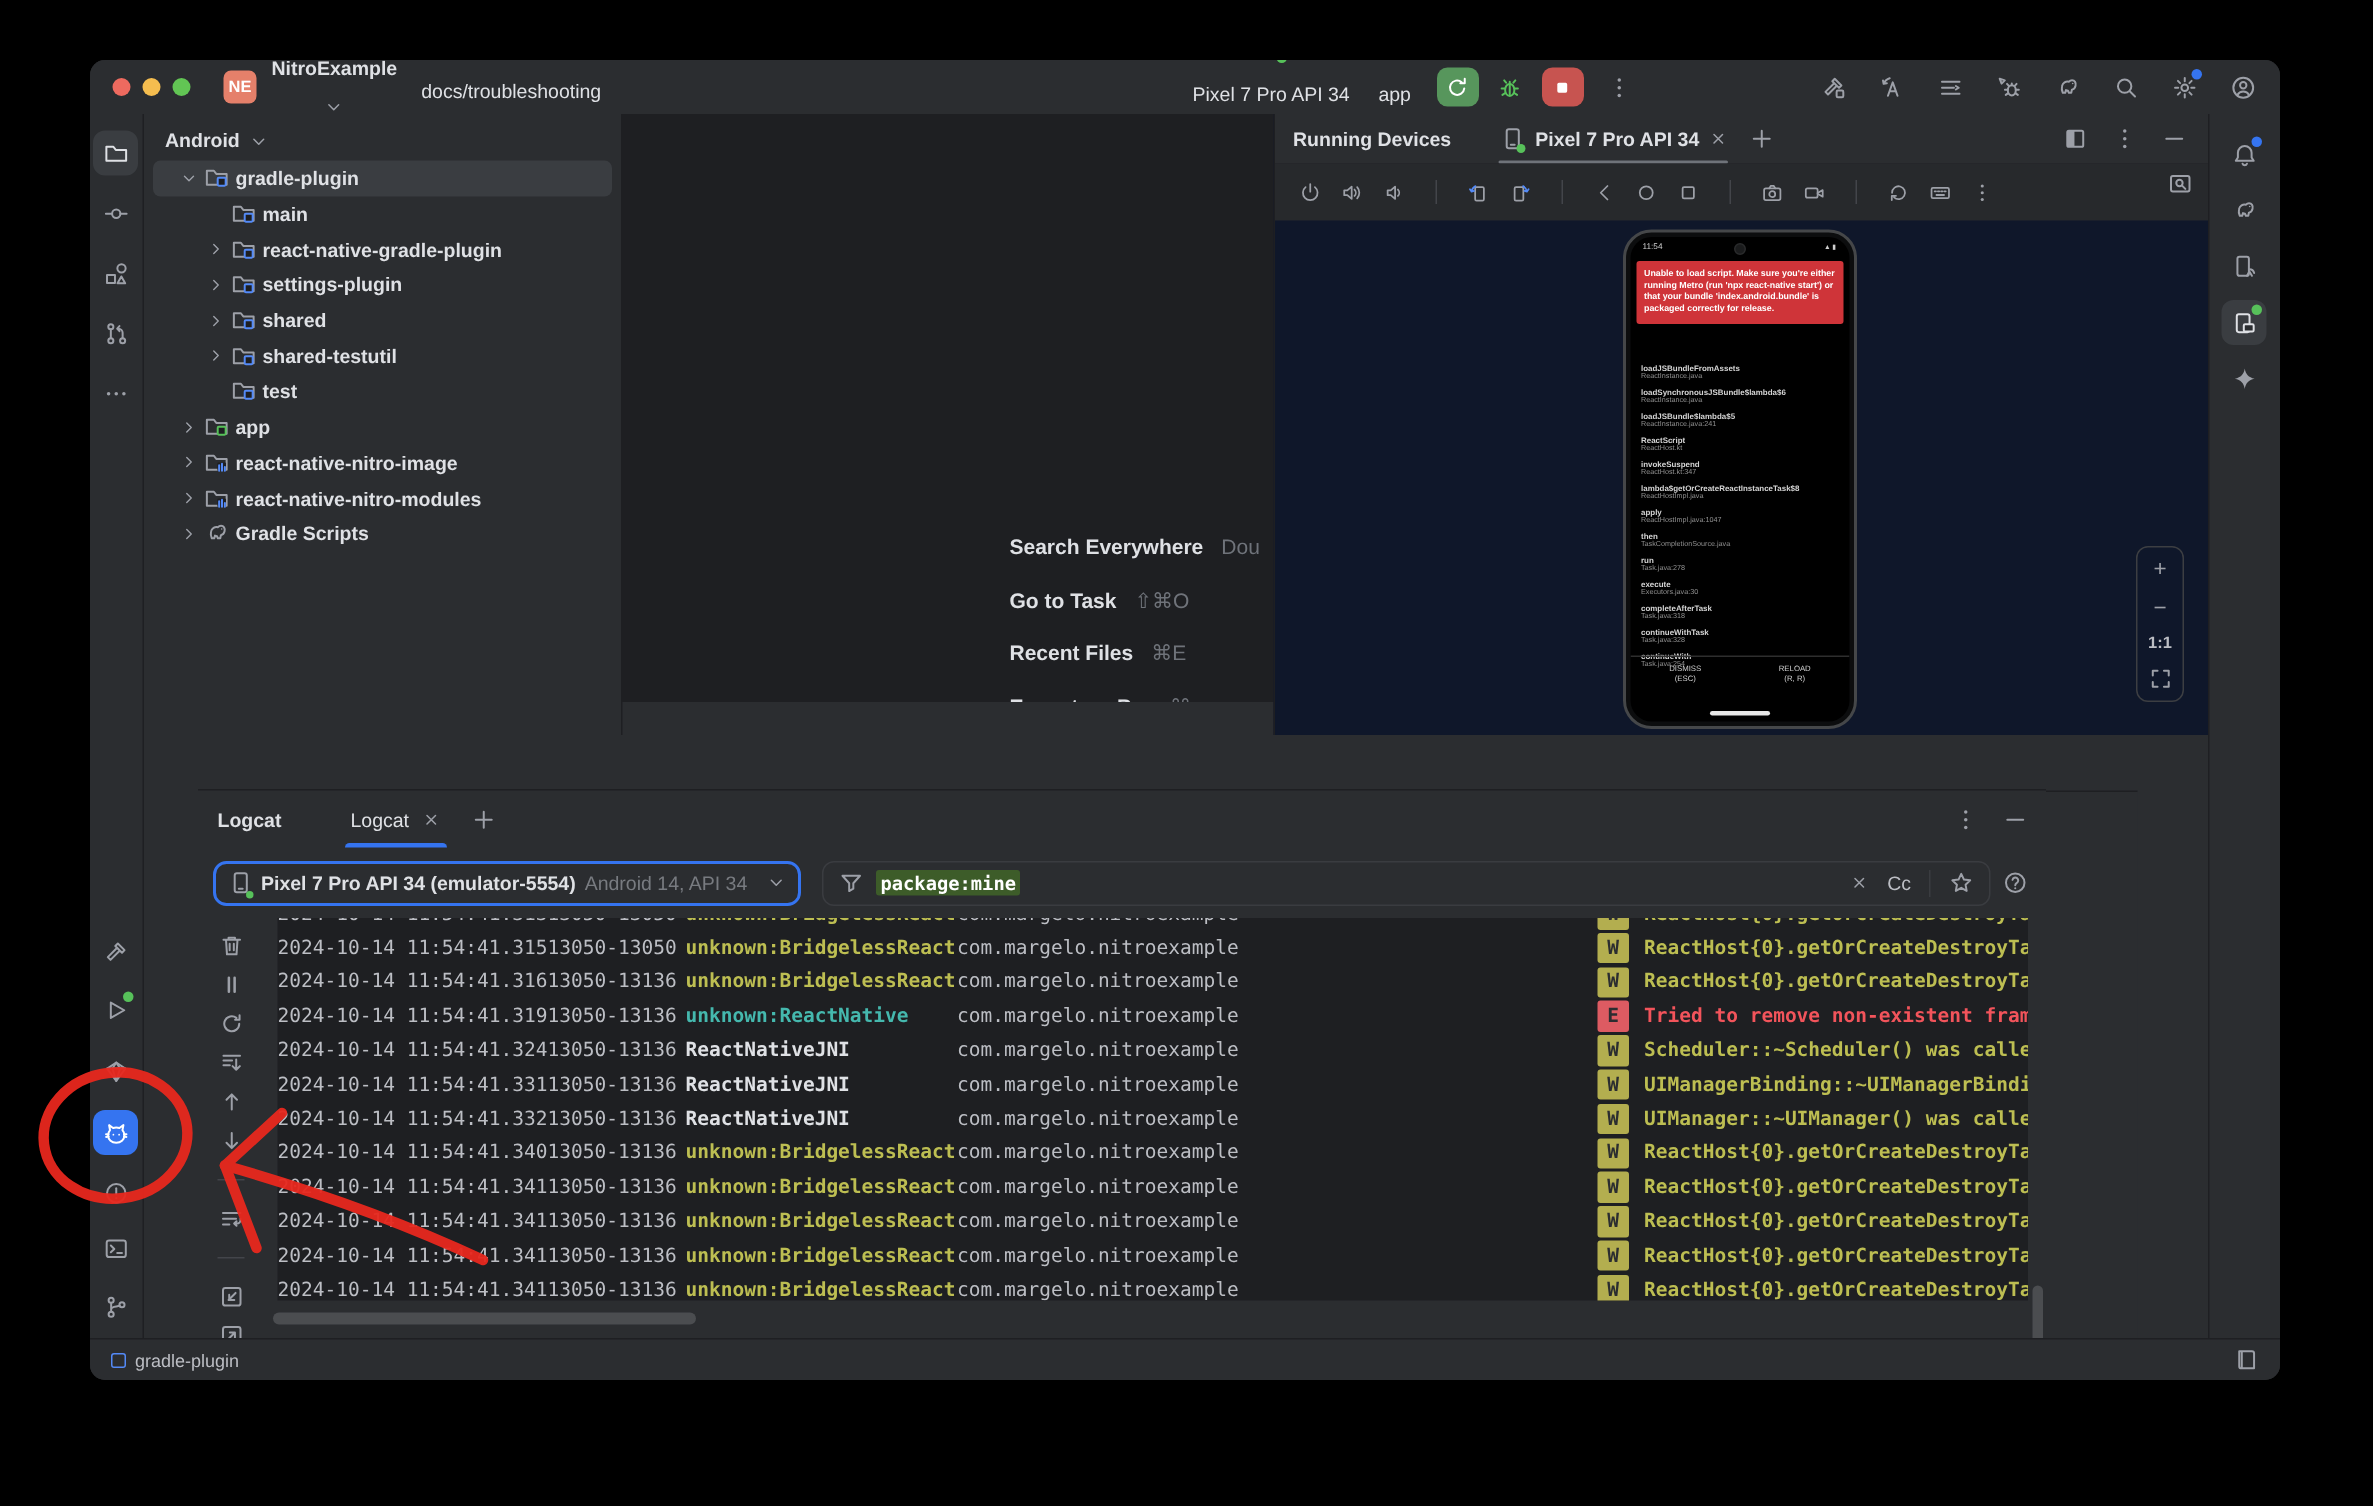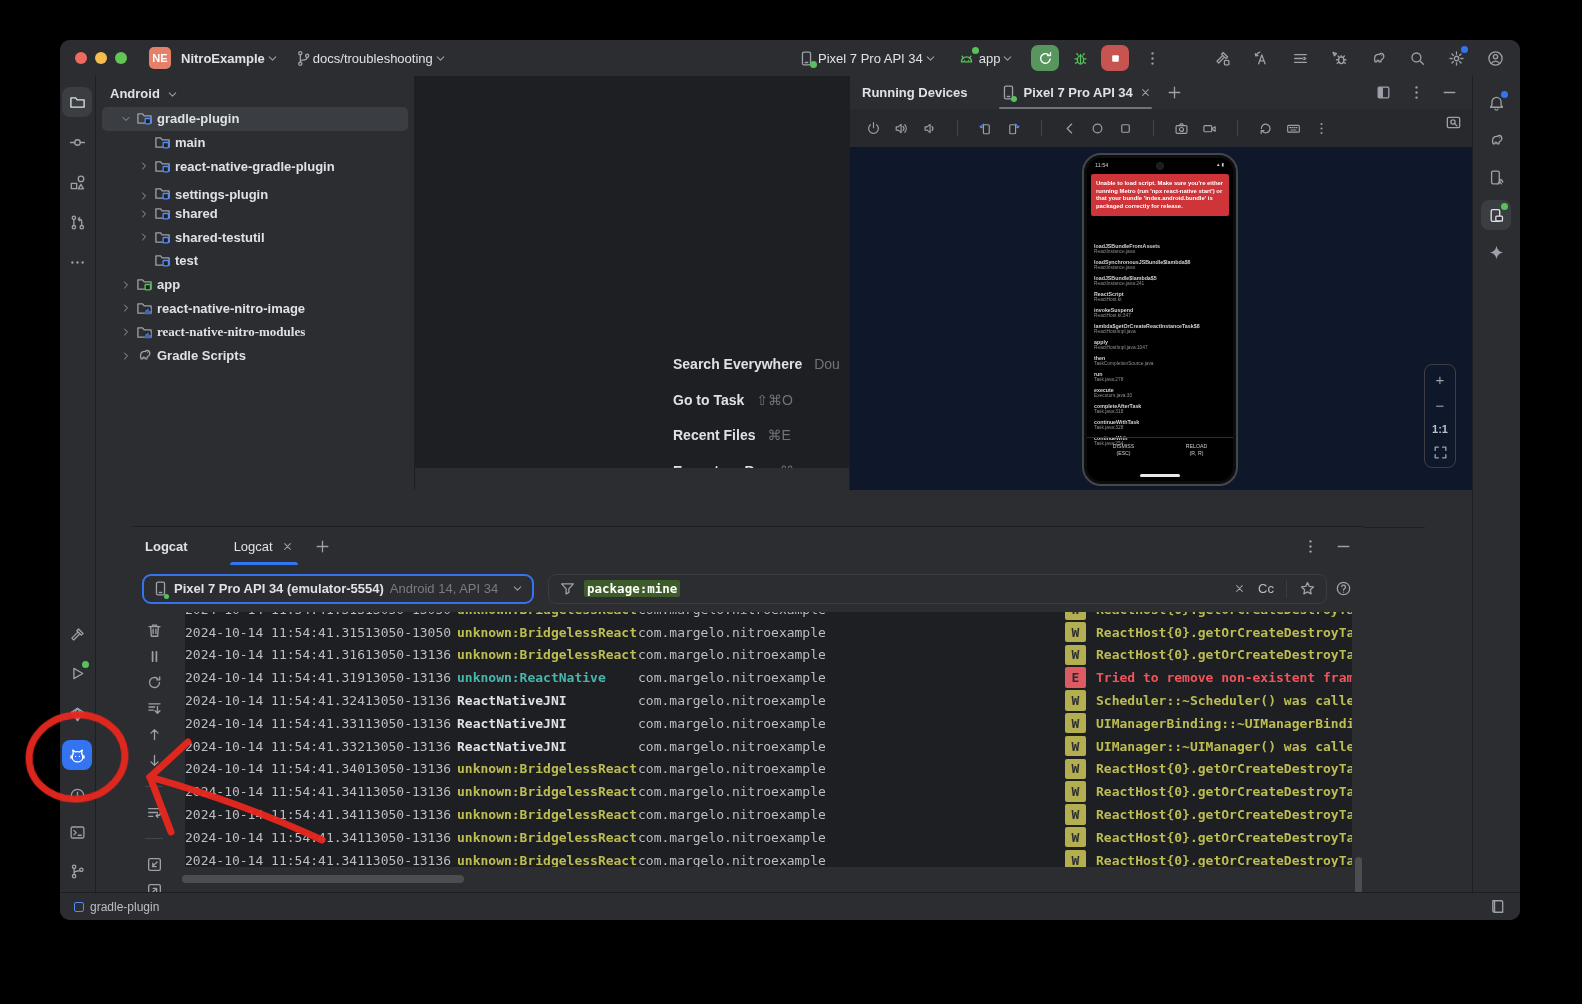--- a/index.html
+++ b/index.html
@@ -13,21 +13,21 @@
     stroke-linecap:round;stroke-linejoin:round;}
   .ic.small svg{width:13px;height:13px;}
   
   #titlebar{position:absolute;left:0;top:0;width:100%;height:36px;background:#2b2d30;
     border-bottom:1px solid #1e1f22;}
   .tb-left{position:absolute;left:15px;top:0;height:36px;display:flex;align-items:center;gap:8px;}
   .tlight{width:12px;height:12px;border-radius:50%;}
   .projbadge{width:22px;height:22px;border-radius:5px;background:#e5806a;color:#fff;font-size:11px;
     font-weight:700;display:flex;align-items:center;justify-content:center;margin-left:14px;}
   .tbname{font-weight:700;}
-  .tbgroup{display:flex;align-items:center;gap:1px;margin-left:8px;cursor:default;}
+  .tbgroup{display:flex;align-items:center;gap:12px;margin-left:8px;cursor:default;flex-direction:column;}
   .tb-center{position:absolute;left:735px;top:0;height:36px;display:flex;align-items:center;gap:7px;}
   .tbbtn{width:28px;height:26px;border-radius:7px;display:flex;align-items:center;justify-content:center;}
   .tbbtn.green{background:#57965c;}
   .tbbtn.red{background:#c75450;}
   .tb-right{position:absolute;right:14px;top:0;height:36px;display:flex;align-items:center;gap:17px;}
   .tbicon{position:relative;width:22px;height:22px;display:flex;align-items:center;justify-content:center;}
   .bluedot{position:absolute;right:-1px;top:-1px;width:7px;height:7px;border-radius:50%;background:#3574f0;}
   .greendot{position:absolute;width:7px;height:7px;border-radius:50%;background:#57c15a;}
   .dim{color:#787b80;}
   
@@ -550,21 +550,21 @@
                   </svg>
                 </span>
               <span class="ticon ic" data-icon="module-folder-blue-icon">
                   <svg viewBox="0 0 16 16">
                     <path d="M1.8 3.6h4.4l1.5 2h6.5v6.8H1.8z"></path>
                     <rect x="8.6" y="8" width="5" height="5" rx=".7" fill="#1e1f22" stroke="#548af7"></rect>
                   </svg>
                 </span>
               <span class="tlabel">react-native-gradle-plugin</span>
             </div>
-              <div class="trow" style="padding-left: 33px; align-items: flex-end;">
+              <div class="trow" style="padding-left: 33px;">
               <span class="tchev ic" data-icon="tree-chevron-right-icon">
                   <svg viewBox="0 0 16 16">
                     <path d="M6 4l4 4-4 4"></path>
                   </svg>
                 </span>
               <span class="ticon ic" data-icon="module-folder-blue-icon">
                   <svg viewBox="0 0 16 16">
                     <path d="M1.8 3.6h4.4l1.5 2h6.5v6.8H1.8z"></path>
                     <rect x="8.6" y="8" width="5" height="5" rx=".7" fill="#1e1f22" stroke="#548af7"></rect>
                   </svg>
@@ -631,21 +631,21 @@
                 </span>
               <span class="ticon ic" data-icon="library-folder-icon">
                   <svg viewBox="0 0 16 16">
                     <path d="M1.8 3.6h4.4l1.5 2h6.5v6.8H1.8z"></path>
                     <rect x="8.4" y="7.8" width="5.4" height="5.4" rx=".7" fill="#1e1f22" stroke="none"></rect>
                     <path d="M9.5 13V9.6M11.3 13V8.6M13.1 13v-2.4" stroke="#548af7"></path>
                   </svg>
                 </span>
               <span class="tlabel">react-native-nitro-image</span>
             </div>
-              <div class="trow" style="padding-left: 15px; font-family: Liberation Serif, serif;">
+              <div class="trow" style="padding-left: 15px;">
               <span class="tchev ic" data-icon="tree-chevron-right-icon">
                   <svg viewBox="0 0 16 16">
                     <path d="M6 4l4 4-4 4"></path>
                   </svg>
                 </span>
               <span class="ticon ic" data-icon="library-folder-icon">
                   <svg viewBox="0 0 16 16">
                     <path d="M1.8 3.6h4.4l1.5 2h6.5v6.8H1.8z"></path>
                     <rect x="8.4" y="7.8" width="5.4" height="5.4" rx=".7" fill="#1e1f22" stroke="none"></rect>
                     <path d="M9.5 13V9.6M11.3 13V8.6M13.1 13v-2.4" stroke="#548af7"></path>

